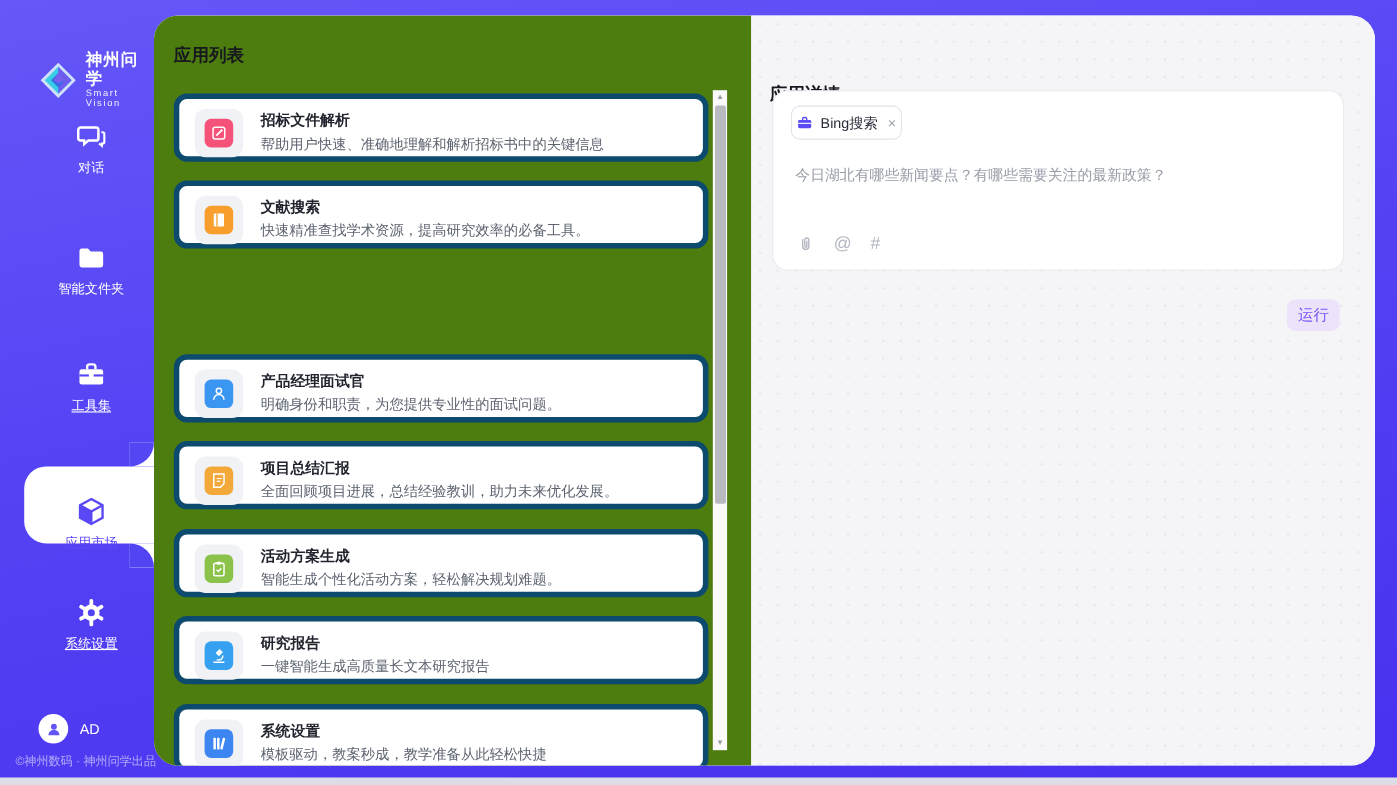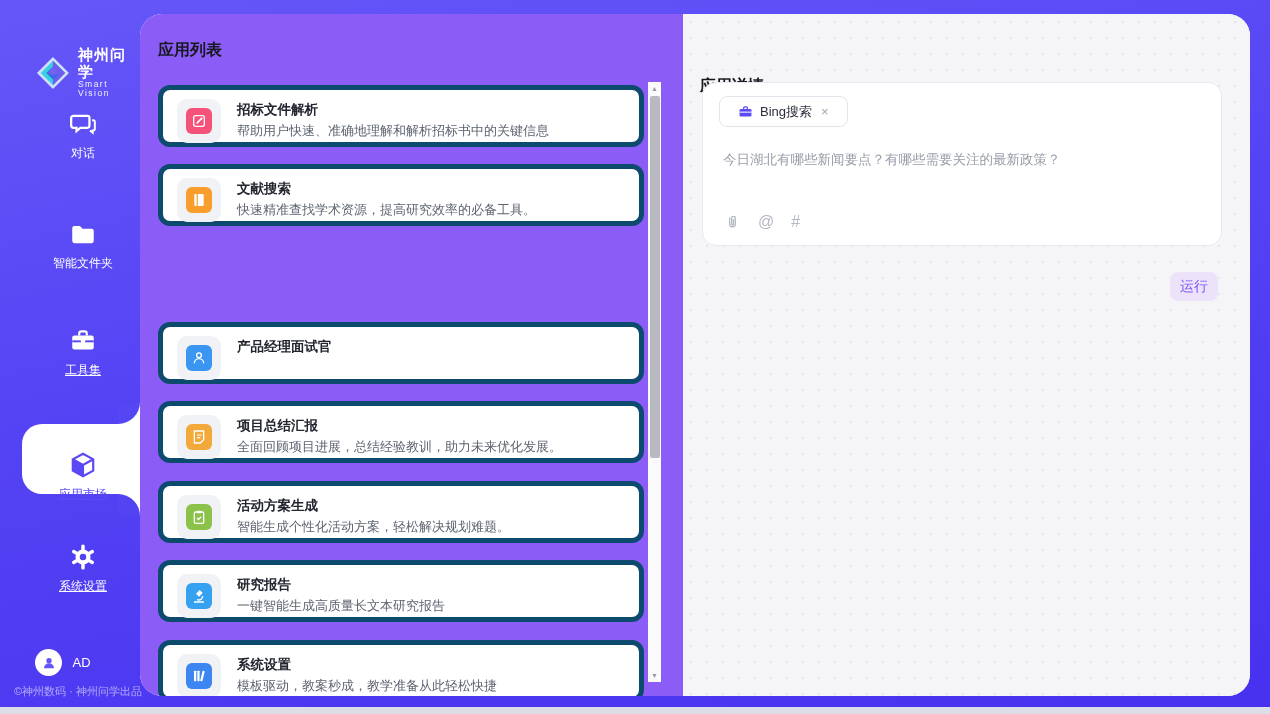--- a/index.html
+++ b/index.html
@@ -28,21 +28,21 @@
   .user-row { position:absolute; left:0; top:649px; width:126px; display:flex;
     align-items:center; justify-content:center; gap:10px; color:#fff; font-size:13px; }
   .avatar { width:27px; height:27px; border-radius:50%; background:#fff;
     display:flex; align-items:center; justify-content:center; }
   .copyright { position:absolute; left:14px; top:684px; width:200px;
     color:rgba(255,255,255,.55); font-size:11px; }
 
   
   .content { position:absolute; left:140px; top:14px; width:1110px; height:682px;
     border-radius:22px; overflow:hidden; display:flex; background:#fff; z-index:3; }
-  .list-pane { position:relative; width:543px; background:#8b5cf6; flex:none; }
+  .list-pane { position:relative; width:543px; background:#4d7c0f; flex:none; }
   .pane-title { position:absolute; font-size:16px; font-weight:bold; color:#17181f; }
   .list-pane .pane-title { left:18px; top:26px; }
 
   .card { position:absolute; left:18px; width:486px; height:62px; background:#fff;
     border:5px solid #0c4a6e; border-radius:12px; cursor:pointer; }
   .card.selected { background:#EDE4FC; border:1.5px solid #9B6BF6; }
   .iconbox { position:absolute; left:14px; top:9px; width:44px; height:44px;
     border-radius:10px; background:#f1f2f6; display:flex; align-items:center; justify-content:center; }
   .card.selected .iconbox { background:#f6f1fd; }
   .glyph { width:26px; height:26px; border-radius:6px; display:flex;
@@ -54,21 +54,21 @@
   .sb-arrow { position:absolute; left:0; width:13px; text-align:center; font-size:7px; color:#9a9aa2; }
   .sb-up { top:3px; } .sb-down { bottom:3px; }
   .sb-thumb { position:absolute; left:1.5px; top:14px; width:10px; height:362px; background:#b9b9c0; border-radius:2px; }
 
   .detail-pane { position:relative; flex:1; background:#f5f5f8;
     background-image:radial-gradient(#e4e4eb 1px, transparent 1.2px); background-size:16px 16px; }
   .detail-pane .pane-title { left:17px; top:26px;margin-top:36px; }
   .composer { position:absolute; left:19px; top:68px; width:520px; height:164px;
     background:#fff; border:1px solid #e9e9ef; border-radius:14px; }
   .chip { position:absolute; left:16px; top:13px; height:31px; display:inline-flex;
-    align-items:center; gap:7px; padding:0 18px; border:1px solid #e3e3ec;
+    align-items:center; gap:7px; padding:0 4px; border:1px solid #e3e3ec;
     border-radius:8px; background:#fff; font-size:13px; color:#2b2e3a; cursor:pointer; }
   .chip .x { color:#a0a4ae; font-size:13px; margin-left:2px; cursor:pointer; }
   .question { position:absolute; left:20px; top:68px; width:470px; font-size:13.5px; color:#979ca7; }
   .tools { position:absolute; left:21px; top:130px; display:flex; align-items:center; gap:17px;
     color:#b3b7c0; font-size:16px; }
   .tools .ticon { width:17px; height:17px; }
   .run-btn { position:absolute; left:487px; top:258px; width:48px; height:29px;
     background:#ECE3FB; color:#7A57F6; font-size:14px; border:none; border-radius:8px;
     cursor:pointer; font-family:inherit; }
 
@@ -200,20 +200,21 @@
       <div class="card" style="top:308px">
         <span class="iconbox">
           <span class="glyph" style="background: rgb(59, 150, 242);">
             <svg width="16" height="16" viewBox="0 0 24 24">
                 <circle cx="12" cy="8" r="3.6" fill="none" stroke="#fff" stroke-width="2"></circle>
                 <path d="M5 20a7 7 0 0 1 14 0" fill="none" stroke="#fff" stroke-width="2"></path>
               </svg>
           </span>
         </span>
         <div class="card-title">产品经理面试官</div>
+        <div class="card-desc">明确身份和职责，为您提供专业性的面试问题。</div>
       </div>
 
       <div class="card" style="top:387px">
         <span class="iconbox">
           <span class="glyph" style="background: rgb(243, 169, 58);">
             <svg width="16" height="16" viewBox="0 0 24 24">
                 <path d="M5 3h14v13l-5 5H5z" fill="none" stroke="#fff" stroke-width="2"></path>
                 <path d="M9 9h7M9 13h5" stroke="#fff" stroke-width="1.7"></path>
               </svg>
           </span>

